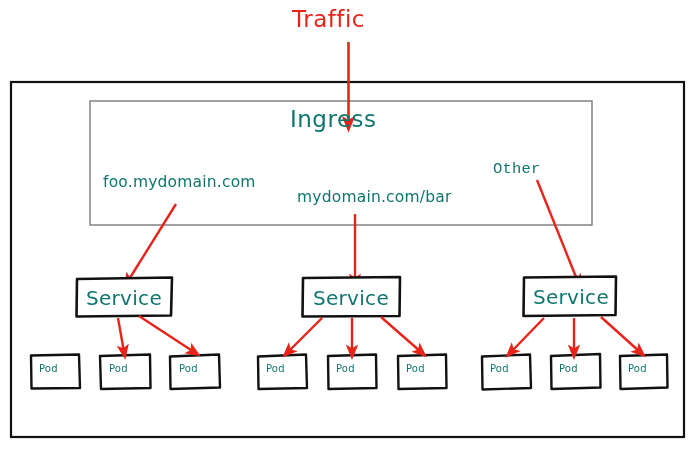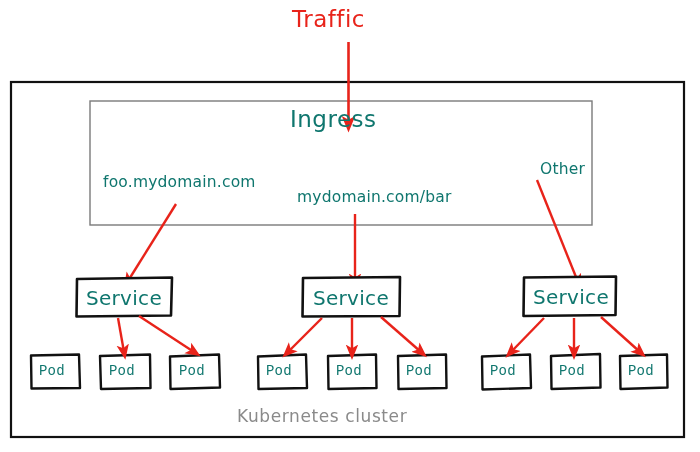--- a/index.html
+++ b/index.html
@@ -55,29 +55,28 @@
     top: 108px;
     font-size: 23px;
     letter-spacing: 0.5px;
   }
   .route-label {
     font-size: 15.5px;
     letter-spacing: 0.2px;
   }
   .route-0 { left: 103px; top: 175px; }
   .route-1 { left: 297px; top: 190px; }
-  .route-2 { left: 540px; top: 162px; }
+  .route-2 { left: 493px; top: 162px; font-family: Liberation Mono, monospace; }
   .svc-label {
     font-size: 20px;
     letter-spacing: 0.3px;
   }
   .pod-label {
-    font-size: 14px;
+    font-size: 10px;
     letter-spacing: 0.2px;
-    font-family: Liberation Mono, monospace;
   }
   .cluster-label {
     left: 237px;
     top: 408px;
     font-size: 17px;
     letter-spacing: 0.6px;
   }
 </style>
 </head>
 <body>
@@ -142,15 +141,14 @@
   <div class="lbl hand-black pod-label" style="left:179px; top:364px;">Pod</div>
 
   <div class="lbl hand-black pod-label" style="left:266px; top:364px;">Pod</div>
   <div class="lbl hand-black pod-label" style="left:336px; top:364px;">Pod</div>
   <div class="lbl hand-black pod-label" style="left:406px; top:364px;">Pod</div>
 
   <div class="lbl hand-black pod-label" style="left:490px; top:364px;">Pod</div>
   <div class="lbl hand-black pod-label" style="left:559px; top:364px;">Pod</div>
   <div class="lbl hand-black pod-label" style="left:628px; top:364px;">Pod</div>
 
-  <div class="lbl hand-gray cluster-label">Kubernetes cluster</div>
 
 </div>
 
 </body></html>

